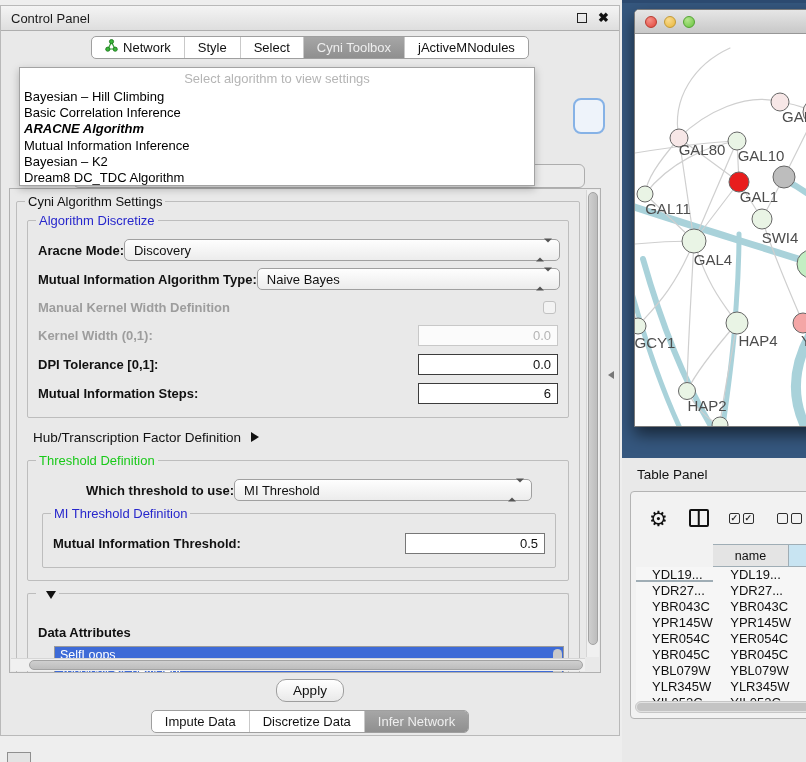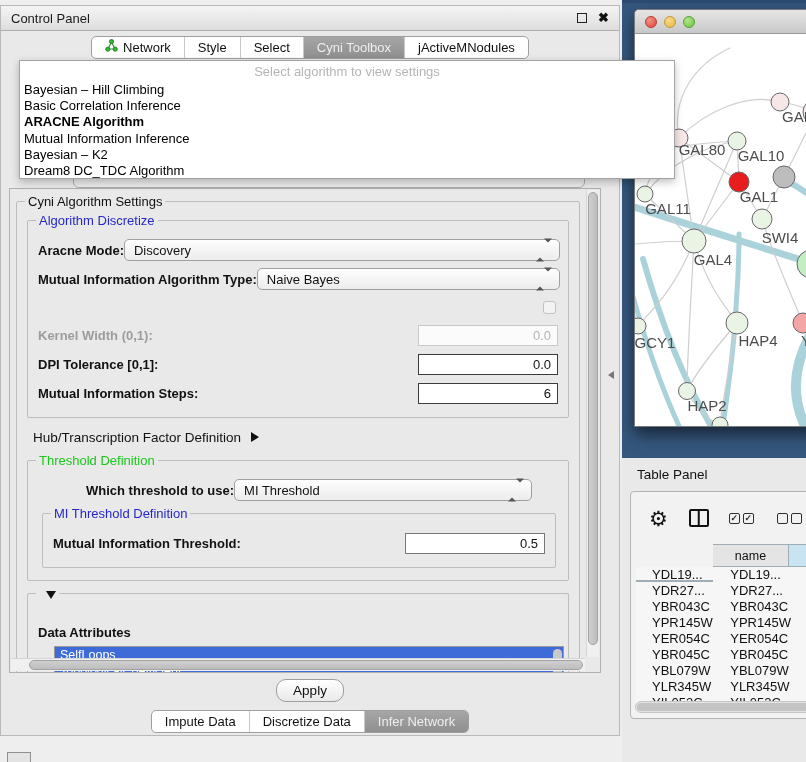--- a/index.html
+++ b/index.html
@@ -31,27 +31,27 @@
   }
   .segitem {
     display:flex; align-items:center; padding:0 13px; font-size:13px;
     color:#111; border-left:1px solid #c9c9c9; white-space:nowrap; cursor:default;
   }
   .segitem:first-child { border-left:none; }
   .segitem.sel { background:linear-gradient(#a6a6a6,#8f8f8f); color:#eeeeee; }
   .net-ico { margin-right:5px; display:inline-block; }
   
   #algo-popup {
-    position:absolute; left:18px; top:54px; width:656px; height:119px;
+    position:absolute; left:18px; top:61px; width:516px; height:119px;
     background:#fff; border:1px solid #a3a3a3; z-index:10;
     box-shadow:0 3px 8px rgba(0,0,0,.25);
   }
   #algo-popup .prompt { text-align:center; color:#b5b5b5; font-size:13px; line-height:21px; }
   #algo-popup .item { font-size:13px; line-height:16.2px; padding-left:4px; color:#000; }
-  #algo-popup .item.bold { font-weight:bold; }
+  #algo-popup .item.bold { font-weight:bold;font-style:italic; }
   .frag-combo-blue {
     position:absolute; left:572px; top:92px; width:32px; height:36px;
     border:2px solid #86b2e6; border-radius:8px; background:#eef3fa; z-index:5;
   }
   .frag-combo-gray {
     position:absolute; left:72px; top:158px; width:512px; height:24px;
     border:1px solid #adadad; border-radius:6px; background:#ececec; z-index:4;
   }
   
   #settings {
@@ -219,20 +219,21 @@
           </div>
         </div>
         <div class="row">
           <span class="b">Mutual Information Algorithm Type:</span>
           <div class="combo">
             <span>Naive Bayes</span>
             <span class="spinner"><span class="up"></span><span class="dn"></span></span>
           </div>
         </div>
         <div class="row" style="height:24px">
+          <span class="b gray">Manual Kernel Width Definition</span>
           <span class="chk"></span>
         </div>
         <div class="row">
           <span class="b gray">Kernel Width (0,1):</span>
           <span class="field disabled">0.0</span>
         </div>
         <div class="row">
           <span class="b">DPI Tolerance [0,1]:</span>
           <span class="field">0.0</span>
         </div>

